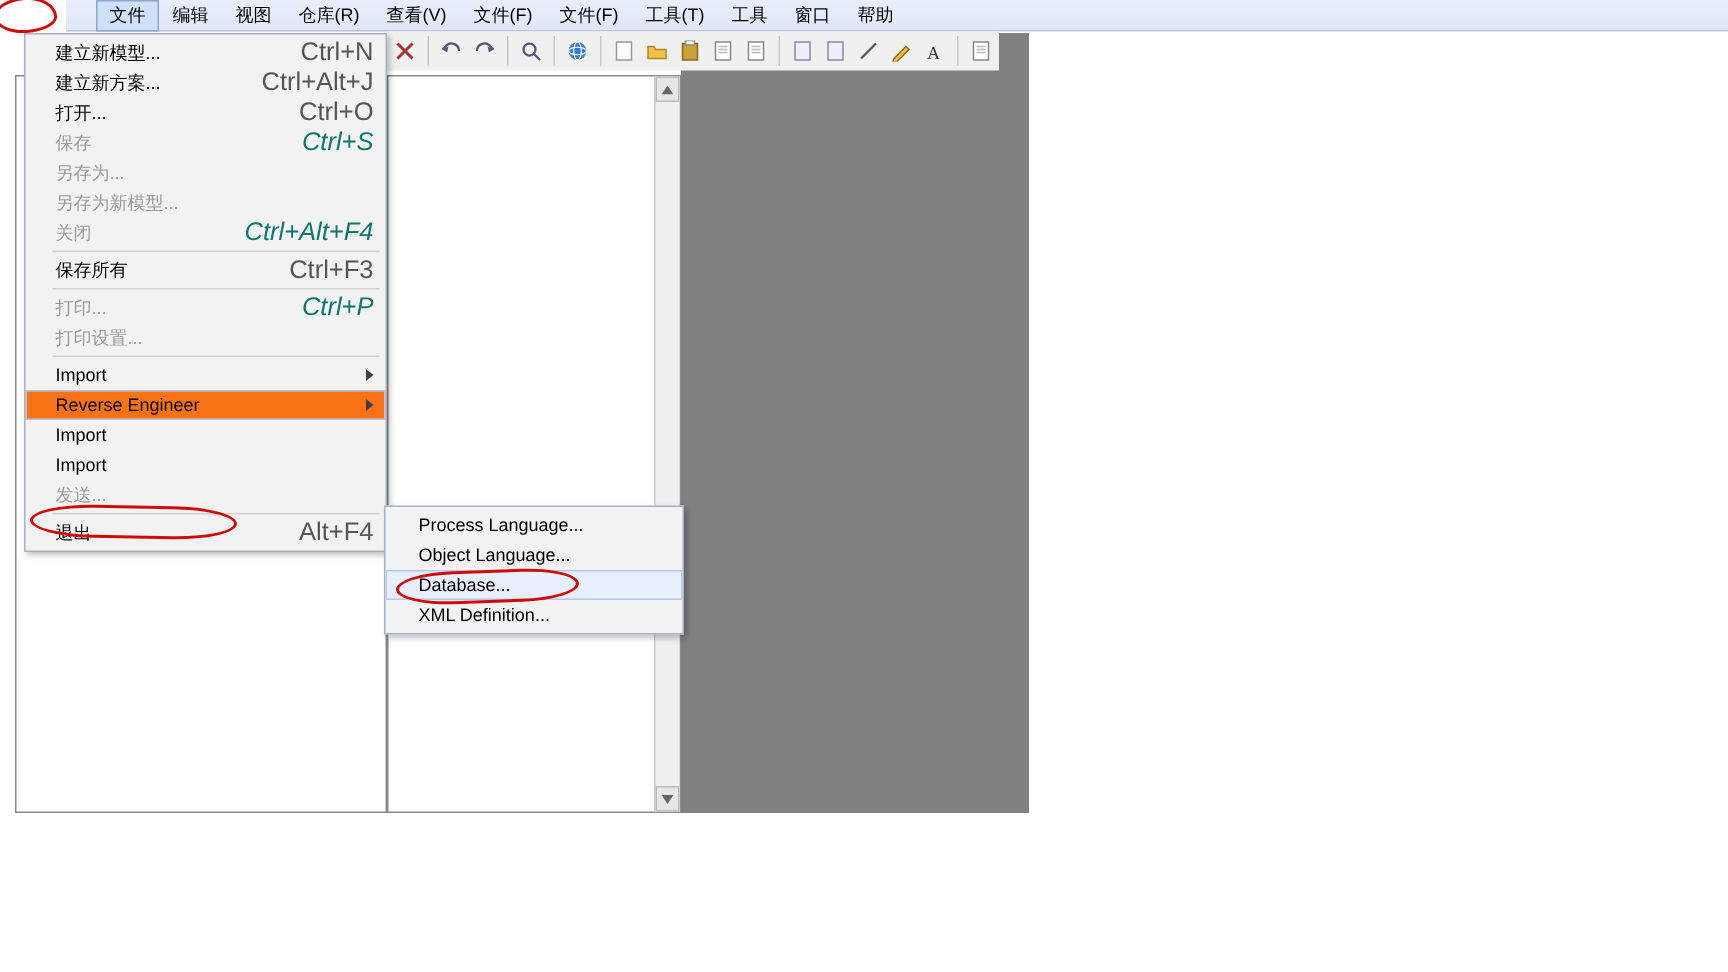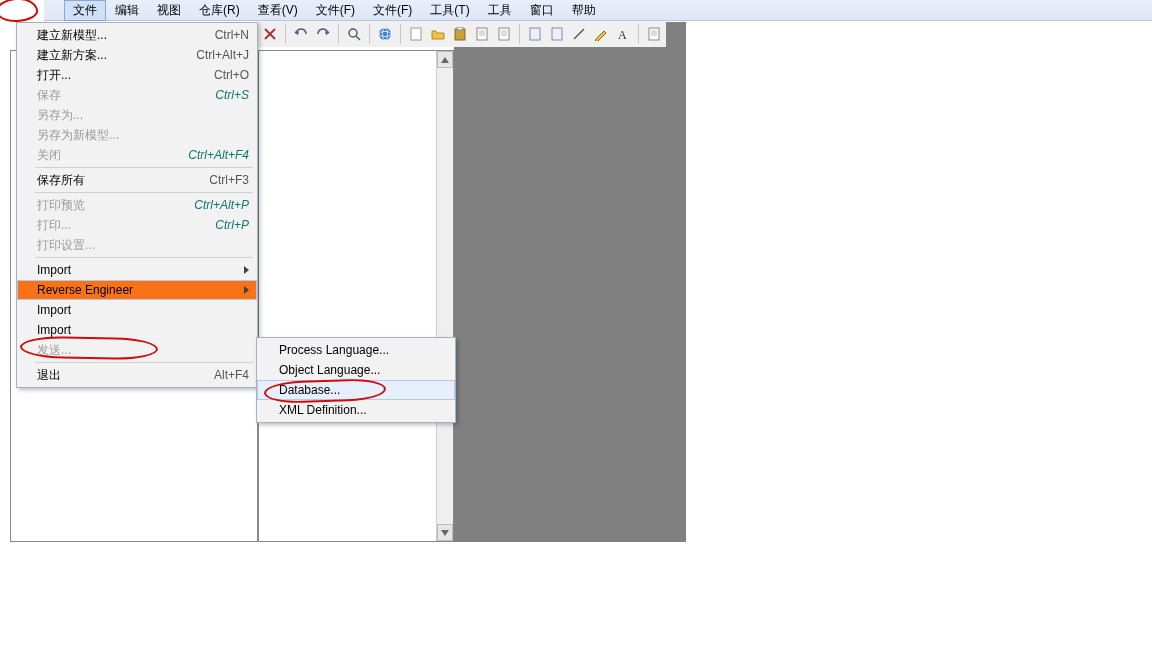--- a/index.html
+++ b/index.html
@@ -76,21 +76,21 @@
     position: relative;
   }
   .dropdown .row.disabled { color: #9a9a9a; }
   .dropdown .row.hover {
     background: #f97316;
     border: 1px solid #b4c9ea;
     padding: 0 7px 0 19px;
     height: 18px;
   }
   .dropdown .label { flex: 1; }
-  .dropdown .shortcut { color: #555; font-size: 12px; }
+  .dropdown .shortcut { color: #555; font-size: 17px; }
   .dropdown .row.disabled .shortcut { color: #0f766e; font-style: italic; }
   .dropdown .sep {
     height: 1px;
     background: #d0d0d0;
     margin: 2px 4px 2px 18px;
   }
   .dropdown .arrow {
     margin-left: auto;
     width: 0; height: 0;
     border-top: 4px solid transparent;
@@ -332,24 +332,20 @@
       <span class="label">关闭</span>
       <span class="shortcut">Ctrl+Alt+F4</span>
     </div>
     <div class="sep"></div>
     <div class="row">
       <span class="label">保存所有</span>
       <span class="shortcut">Ctrl+F3</span>
     </div>
     <div class="sep"></div>
     <div class="row disabled">
-      <span class="label">打印预览</span>
-      <span class="shortcut">Ctrl+Alt+P</span>
-    </div>
-    <div class="row disabled">
       <span class="label">打印...</span>
       <span class="shortcut">Ctrl+P</span>
     </div>
     <div class="row disabled">
       <span class="label">打印设置...</span>
     </div>
     <div class="sep"></div>
     <div class="row">
       <span class="label">Import</span>
       <span class="arrow"></span>

